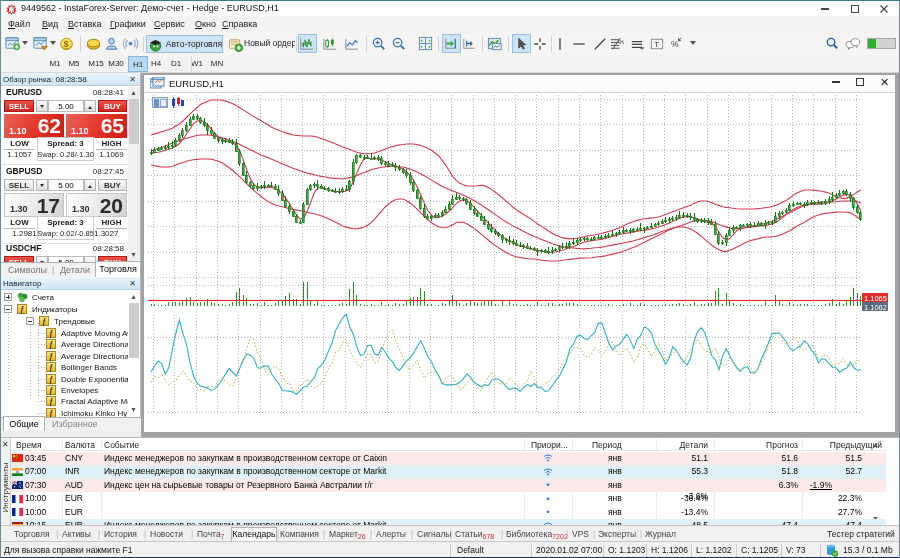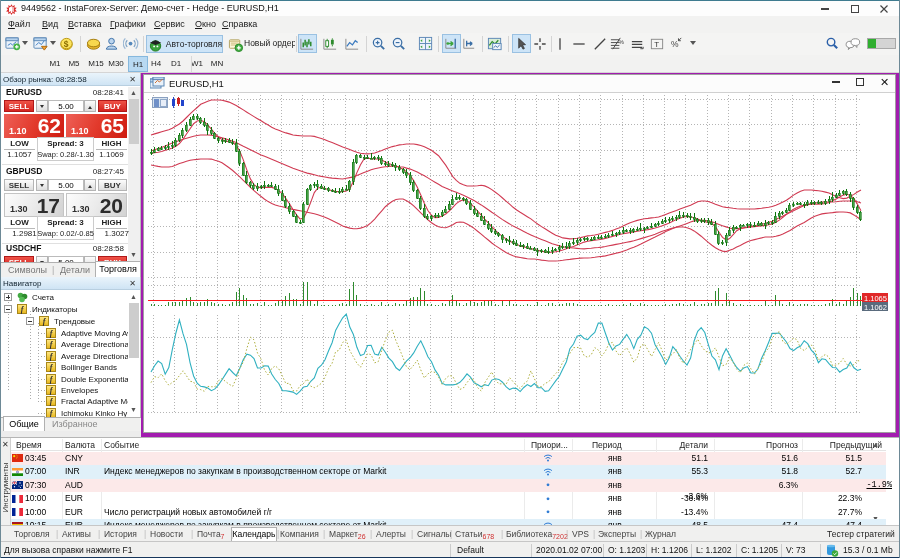--- a/index.html
+++ b/index.html
@@ -27,21 +27,21 @@
 .red{background:linear-gradient(#ee5247,#d42420);color:#fff;border:1px solid #b01818;}
 .gry{background:linear-gradient(#fcfcfc,#dedede);color:#333;border:1px solid #b4b4b4;}
 .pbox{position:absolute;height:24px;}
 .pred{background:linear-gradient(115deg,#ee6057 0%,#e23a2c 50%,#ce1b10 100%);color:#fff;}
 .pgry{background:linear-gradient(115deg,#fcfcfc 0%,#ebebeb 50%,#d2d2d2 100%);color:#2d2d2d;border:1px solid #c4c4c4;}
 .small4{font-size:9px;font-weight:bold;position:absolute;bottom:2px;left:5px;}
 .big2{font-size:21px;font-weight:bold;position:absolute;right:3px;top:0px;}
 .lhrow{position:absolute;font-size:8px;color:#222;}
 #nav{position:absolute;left:0;top:277px;width:141px;height:160px;background:#fff;border-right:1px solid #b9b9b9;}
 .ni{position:absolute;font-size:8px;color:#111;white-space:nowrap;}
-#mdi{position:absolute;left:141px;top:73px;width:759px;height:364px;background:#a21caf;}
+#mdi{position:absolute;left:141px;top:73px;width:759px;height:364px;background:#a3a3a3;}
 #chartwin{position:absolute;left:2px;top:1px;width:753px;height:359px;background:#fff;border:1px solid #a0a0a0;}
 #cwt{position:absolute;left:0;top:0;width:751px;height:18px;background:#fcfcfc;border-bottom:1px solid #d0d0d0;}
 #chartsvg{position:absolute;left:1px;top:18px;width:748px;height:338px;}
 #toolbox{position:absolute;left:0;top:437px;width:900px;height:88px;background:#fff;border-top:1px solid #b5b5b5;}
 .cell{position:absolute;height:13.5px;line-height:13.5px;white-space:nowrap;overflow:hidden;font-size:8.5px;}
 #tabbar{position:absolute;left:0;top:525px;width:900px;height:16px;background:#f0f0ef;border-top:1px solid #c6c6c6;font-size:8.5px;color:#444;white-space:nowrap;}
 .tab{position:absolute;top:2px;height:14px;line-height:13px;}
 .tabA{background:#fff;border:1px solid #b0b0b0;border-bottom:none;color:#000;text-align:center;top:1px;height:15px;}
 .tsub{color:#d03030;font-size:7px;position:relative;top:2px;}
 #statusbar{position:absolute;left:0;top:541px;width:900px;height:17px;background:#f0f0ef;border-top:1px solid #c6c6c6;font-size:8.5px;color:#111;border-bottom:1px solid #16365c;white-space:nowrap;}
@@ -284,21 +284,21 @@
       <span class="big2">20</span>
     </div>
     <div class="lhrow" style="left:4px;top:145px;width:31px;text-align:center;font-weight:bold">LOW</div>
     <div class="abs" style="left:4px;top:155px;width:31px;height:1px;background:#b8b8b8"></div>
     <div class="lhrow" style="left:2px;top:156px;width:45px;text-align:center">1.2981</div>
     <div class="abs" style="left:37px;top:143px;width:57px;height:24px;border:1px solid #ccc"></div>
     <div class="lhrow" style="left:37px;top:145px;width:57px;text-align:center;font-weight:bold">Spread: 3</div>
     <div class="lhrow" style="left:37px;top:156px;width:57px;text-align:center;font-size:7.5px">Swap: 0.02/-0.85</div>
     <div class="lhrow" style="left:96px;top:145px;width:31px;text-align:center;font-weight:bold">HIGH</div>
     <div class="abs" style="left:96px;top:155px;width:31px;height:1px;background:#b8b8b8"></div>
-    <div class="lhrow" style="left:94px;top:156px;width:35px;text-align:right">1.3027</div>
+    <div class="lhrow" style="left:94px;top:156px;width:35px;text-align:left">1.3027</div>
     <div class="abs" style="left:2px;top:170px;width:126px;height:1px;background:#e0e0e0"></div>
     <div class="qh" style="top:170px">USDCHF</div>
     <div class="qt" style="top:171px">08:28:58</div>
     <div class="sbtn red" style="left:4px;top:183px;width:30px">SELL</div>
     <div class="sbtn gry" style="left:36px;top:183px;width:12px"><span style="display:inline-block;border:2.5px solid transparent;border-top:3.5px solid #333;margin-top:4px"></span></div>
     <div class="abs" style="left:48px;top:183px;width:36px;height:12px;background:#fff;border:1px solid #bbb;font-size:8px;text-align:center;line-height:11px">5.00</div>
     <div class="sbtn gry" style="left:84px;top:183px;width:12px"><span style="display:inline-block;border:2.5px solid transparent;border-bottom:3.5px solid #333;margin-top:1px"></span></div>
     <div class="sbtn red" style="left:98px;top:183px;width:29px">BUY</div>
     <div class="abs" style="left:0;top:189px;width:141px;height:15px;background:#f0f0ef;border-top:1px solid #b0b0b0"></div>
     <div class="abs" style="left:8px;top:192px;font-size:9px;color:#777">Символы</div>
@@ -631,20 +631,21 @@
     <div class="abs" style="left:12px;top:16.0px"><svg width="11" height="8">
         <rect width="11" height="8" fill="#de2910"></rect>
         <circle cx="2.2" cy="2.2" r="1.1" fill="#ffde00"></circle>
         <circle cx="4.4" cy="0.9" r="0.45" fill="#ffde00"></circle>
         <circle cx="5.2" cy="1.9" r="0.45" fill="#ffde00"></circle>
         <circle cx="5.2" cy="3.1" r="0.45" fill="#ffde00"></circle>
         <circle cx="4.4" cy="4" r="0.45" fill="#ffde00"></circle>
       </svg></div>
     <div class="cell" style="left:25px;top:13.5px">03:45</div>
     <div class="cell" style="left:65px;top:13.5px">CNY</div>
+    <div class="cell" style="left:104px;top:13.5px;width:415px">Индекс менеджеров по закупкам в производственном секторе от Caixin</div>
     <div class="abs" style="left:543px;top:16.0px"><svg width="10" height="8">
         <circle cx="5" cy="6.5" r="1" fill="#2e7bd4"></circle>
         <path d="M2.6 4.5 A3.5 3.5 0 0 1 7.4 4.5" stroke="#2e7bd4" fill="none" stroke-width="1"></path>
         <path d="M1.1 2.6 A5.8 5.8 0 0 1 8.9 2.6" stroke="#2e7bd4" fill="none" stroke-width="1"></path>
       </svg></div>
     <div class="cell" style="left:608px;top:13.5px">янв</div>
     <div class="cell" style="left:608px;top:13.5px;width:100px;text-align:right">51.1</div>
     <div class="cell" style="left:698px;top:13.5px;width:100px;text-align:right">51.6</div>
     <div class="cell" style="left:762px;top:13.5px;width:100px;text-align:right;">51.5</div>
     <div class="abs" style="left:11px;top:27.0px;width:875px;height:13.5px;background:#e0f0f9"></div>
@@ -673,27 +674,28 @@
         <path d="M2.5 0 V3.5 M0 1.75 H5" stroke="#fff" stroke-width="1.2"></path>
         <path d="M2.5 0 V3.5 M0 1.75 H5" stroke="#cf142b" stroke-width="0.6"></path>
         <circle cx="8" cy="2" r="0.7" fill="#fff"></circle>
         <circle cx="7" cy="5" r="0.5" fill="#fff"></circle>
         <circle cx="9.3" cy="4.2" r="0.5" fill="#fff"></circle>
         <circle cx="8.5" cy="6.5" r="0.5" fill="#fff"></circle>
         <circle cx="2.5" cy="5.8" r="0.7" fill="#fff"></circle>
       </svg></div>
     <div class="cell" style="left:25px;top:40.5px">07:30</div>
     <div class="cell" style="left:65px;top:40.5px">AUD</div>
+    <div class="cell" style="left:104px;top:40.5px;width:415px">Индекс цен на сырьевые товары от Резервного Банка Австралии г/г</div>
     <div class="abs" style="left:543px;top:43.0px"><svg width="10" height="8">
         <circle cx="5" cy="3.8" r="1.4" fill="#2e7bd4"></circle>
       </svg></div>
     <div class="cell" style="left:608px;top:40.5px">янв</div>
     <div class="cell" style="left:608px;top:52px;width:100px;text-align:right">-3.6%</div>
     <div class="cell" style="left:698px;top:40.5px;width:100px;text-align:right">6.3%</div>
-    <div class="cell" style="left:792px;top:40.5px;width:100px;text-align:right;text-decoration:underline;font-family:Liberation Mono, monospace;">-1.9%</div>
+    <div class="cell" style="left:732px;top:40.5px;width:100px;text-align:right;text-decoration:underline;">-1.9%</div>
     <div class="abs" style="left:12px;top:56.5px"><svg width="11" height="8">
         <rect width="3.7" height="8" fill="#002395"></rect>
         <rect x="3.7" width="3.6" height="8" fill="#fff"></rect>
         <rect x="7.3" width="3.7" height="8" fill="#ed2939"></rect>
       </svg></div>
     <div class="cell" style="left:25px;top:54.0px">10:00</div>
     <div class="cell" style="left:65px;top:54.0px">EUR</div>
     <div class="abs" style="left:543px;top:56.5px"><svg width="10" height="8">
         <circle cx="5" cy="3.8" r="1.4" fill="#2e7bd4"></circle>
       </svg></div>
@@ -701,21 +703,20 @@
     <div class="cell" style="left:608px;top:54.0px;width:100px;text-align:right">-36.4%</div>
     <div class="cell" style="left:698px;top:54.0px;width:100px;text-align:right"></div>
     <div class="cell" style="left:762px;top:54.0px;width:100px;text-align:right;">22.3%</div>
     <div class="abs" style="left:12px;top:70.0px"><svg width="11" height="8">
         <rect width="3.7" height="8" fill="#002395"></rect>
         <rect x="3.7" width="3.6" height="8" fill="#fff"></rect>
         <rect x="7.3" width="3.7" height="8" fill="#ed2939"></rect>
       </svg></div>
     <div class="cell" style="left:25px;top:67.5px">10:00</div>
     <div class="cell" style="left:65px;top:67.5px">EUR</div>
-    <div class="cell" style="left:104px;top:67.5px;width:415px">Число регистраций новых автомобилей г/г</div>
     <div class="abs" style="left:543px;top:70.0px"><svg width="10" height="8">
         <circle cx="5" cy="3.8" r="1.4" fill="#2e7bd4"></circle>
       </svg></div>
     <div class="cell" style="left:608px;top:67.5px">янв</div>
     <div class="cell" style="left:608px;top:67.5px;width:100px;text-align:right">-13.4%</div>
     <div class="cell" style="left:698px;top:67.5px;width:100px;text-align:right"></div>
     <div class="cell" style="left:762px;top:67.5px;width:100px;text-align:right;">27.7%</div>
     <div class="abs" style="left:11px;top:81.0px;width:875px;height:13.5px;background:#e0f0f9"></div>
     <div class="abs" style="left:12px;top:83.5px"><svg width="11" height="8">
         <rect width="11" height="8" fill="#aa151b"></rect>

